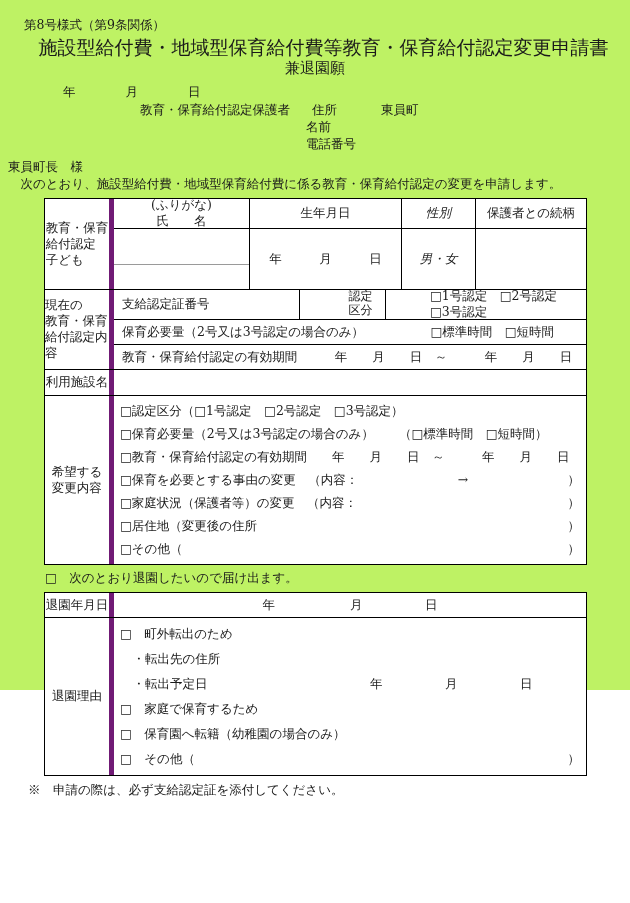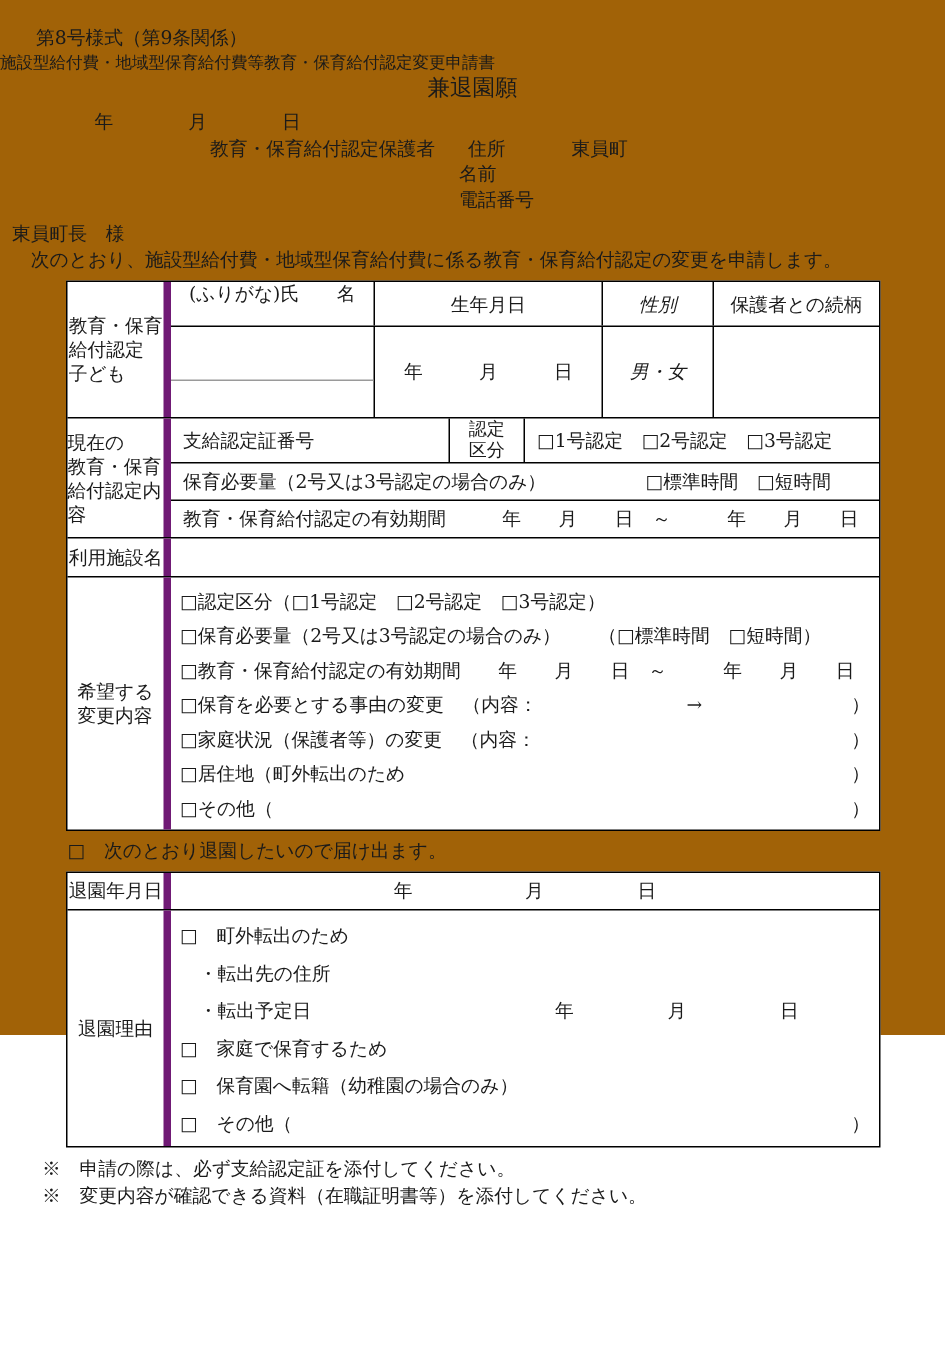--- a/index.html
+++ b/index.html
@@ -5,24 +5,24 @@
   * { margin:0; padding:0; box-sizing:border-box; }
   html, body { width:630px; background:#fff; }
   body {
     height:903px;
     color:#1a1a1a;
     font-family:"DejaVu Serif","Liberation Serif",serif;
     font-size:12.5px;
     line-height:1.28;
     overflow:hidden;
   }
-  .sheet { position:relative; width:630px; height:690px; padding-top:17px; background:#a16207; }
+  .sheet { position:relative; width:630px; height:690px; padding-top:17px; background:#bef264; }
 
   .form-no { margin-left:24px; }
-  .title { text-align:left; font-size:11px; margin-top:2px; }
+  .title { text-align:center; font-size:19px; margin-top:2px;padding-left:17px; }
   .subtitle { text-align:center; font-size:15px; margin-top:0; }
   .date-line { margin-left:63px; margin-top:5px; }
   .applicant-row { display:flex; margin-left:140px; margin-top:2px; }
   .applicant-row .addr-label { margin-left:22px; }
   .applicant-row .addr-value { margin-left:44px; }
   .applicant-sub { margin-left:306px; margin-top:1px; }
   .addressee { margin-left:8px; margin-top:7px; }
   .para { margin:1px 8px 0 8px; text-align:justify; }
 
   
@@ -33,30 +33,30 @@
     width:69px; flex:0 0 69px;
     border-right:5px solid #701a75;
     display:flex; align-items:center; justify-content:center;
     white-space:pre-line;
   }
   .content { flex:1; min-width:0; }
 
   
   .child-hdr { display:flex; height:30px; border-bottom:1px solid #000; }
   .child-data { display:flex; height:60px; }
-  .c-name  { width:136px; flex:0 0 136px; border-right:1px solid #000; display:flex; flex-direction:row; align-items:flex-start; justify-content:center; text-align:center; white-space:pre-line; }
+  .c-name  { width:136px; flex:0 0 136px; border-right:1px solid #000; display:flex; flex-direction:column; align-items:center; justify-content:center; text-align:center; white-space:pre-line; }
   .c-birth { width:152px; flex:0 0 152px; border-right:1px solid #000; display:flex; align-items:center; justify-content:center; }
   .c-sex   { width:74px;  flex:0 0 74px;  border-right:1px solid #000; display:flex; align-items:center; justify-content:center;font-style:italic; }
   .c-rel   { flex:1; display:flex; align-items:center; justify-content:center; }
   .name-split { display:block; width:100%; height:100%; }
   .furigana-space { height:20px; border-bottom:1px solid #9a9a9a; }
   .name-space { height:39px; }
 
   
-  .cur-r1 { display:flex; height:30px; border-bottom:1px solid #000; }
+  .cur-r1 { display:flex; height:30px; border-bottom:1px solid #000;gap:36px; }
   .cur-cert  { width:186px; flex:0 0 186px; border-right:1px solid #000; display:flex; align-items:center; padding-left:8px; }
   .cur-class { width:50px; flex:0 0 50px; border-right:1px solid #000; display:flex; align-items:center; justify-content:center; text-align:center; white-space:pre-line; font-size:12px; line-height:1.15; }
   .cur-opts  { flex:1; display:flex; align-items:center; padding-left:8px; }
   .cur-r2 { display:flex; align-items:center; height:25px; border-bottom:1px solid #000; padding:0 8px; }
   .cur-r2 .flexsp { flex:1; }
   .cur-r2 .need-opts { margin-right:24px; }
   .cur-r3 { display:flex; align-items:center; height:24px; padding-left:8px; }
 
   .facility-row .content { height:25px; }
 
@@ -188,21 +188,21 @@
           <span>）</span>
         </div>
         <div class="opt">
           <span>□家庭状況（保護者等）の変更　（内容：</span>
           <span class="flexsp"></span>
           <span></span>
           <span class="flexsp"></span>
           <span>）</span>
         </div>
         <div class="opt">
-          <span>□居住地（町外転出のため</span>
+          <span>□居住地（変更後の住所</span>
           <span class="flexsp"></span>
           <span></span>
           <span class="flexsp"></span>
           <span>）</span>
         </div>
         <div class="opt">
           <span>□その他（</span>
           <span class="flexsp"></span>
           <span></span>
           <span class="flexsp"></span>
@@ -253,16 +253,15 @@
           <span>□　その他（</span>
           <span class="flexsp"></span>
           <span>）</span>
         </div>
       </div>
     </div>
   </div>
 
   <div class="notes">
     <div class="note-line">※　申請の際は、必ず支給認定証を添付してください。</div>
-    <div class="note-line">※　変更内容が確認できる資料（在職証明書等）を添付してください。</div>
   </div>
 
 </div>
 
 </body></html>

